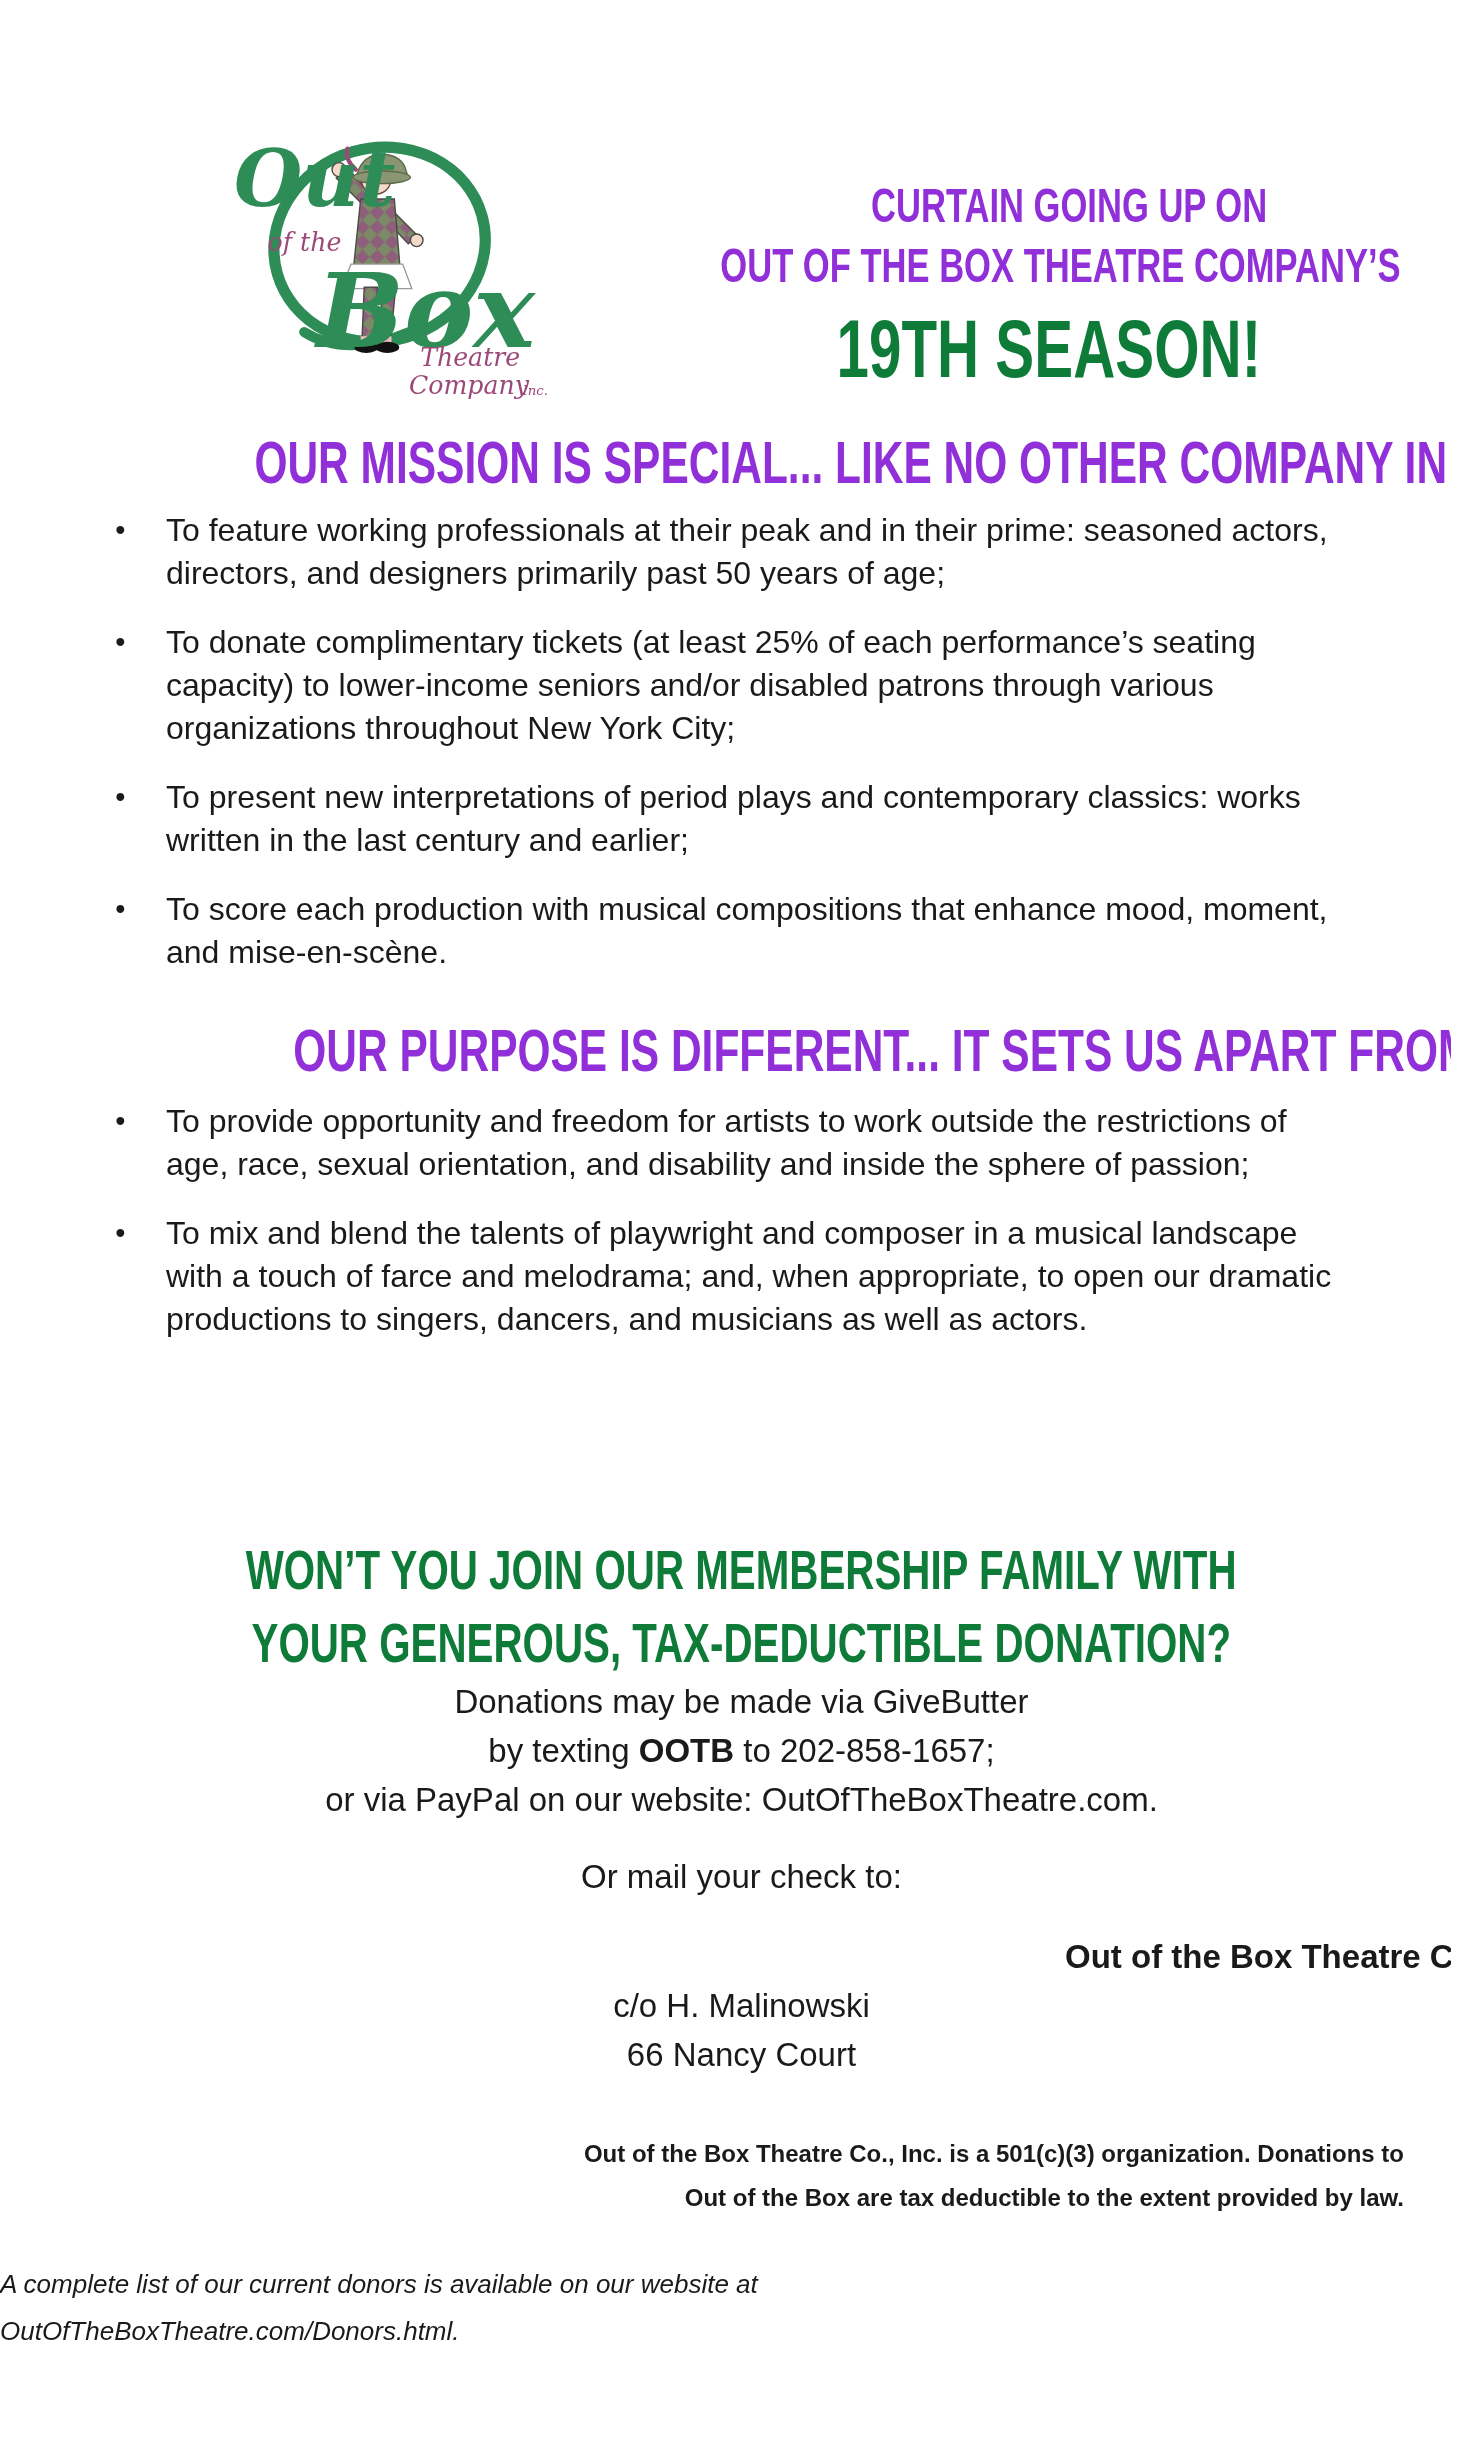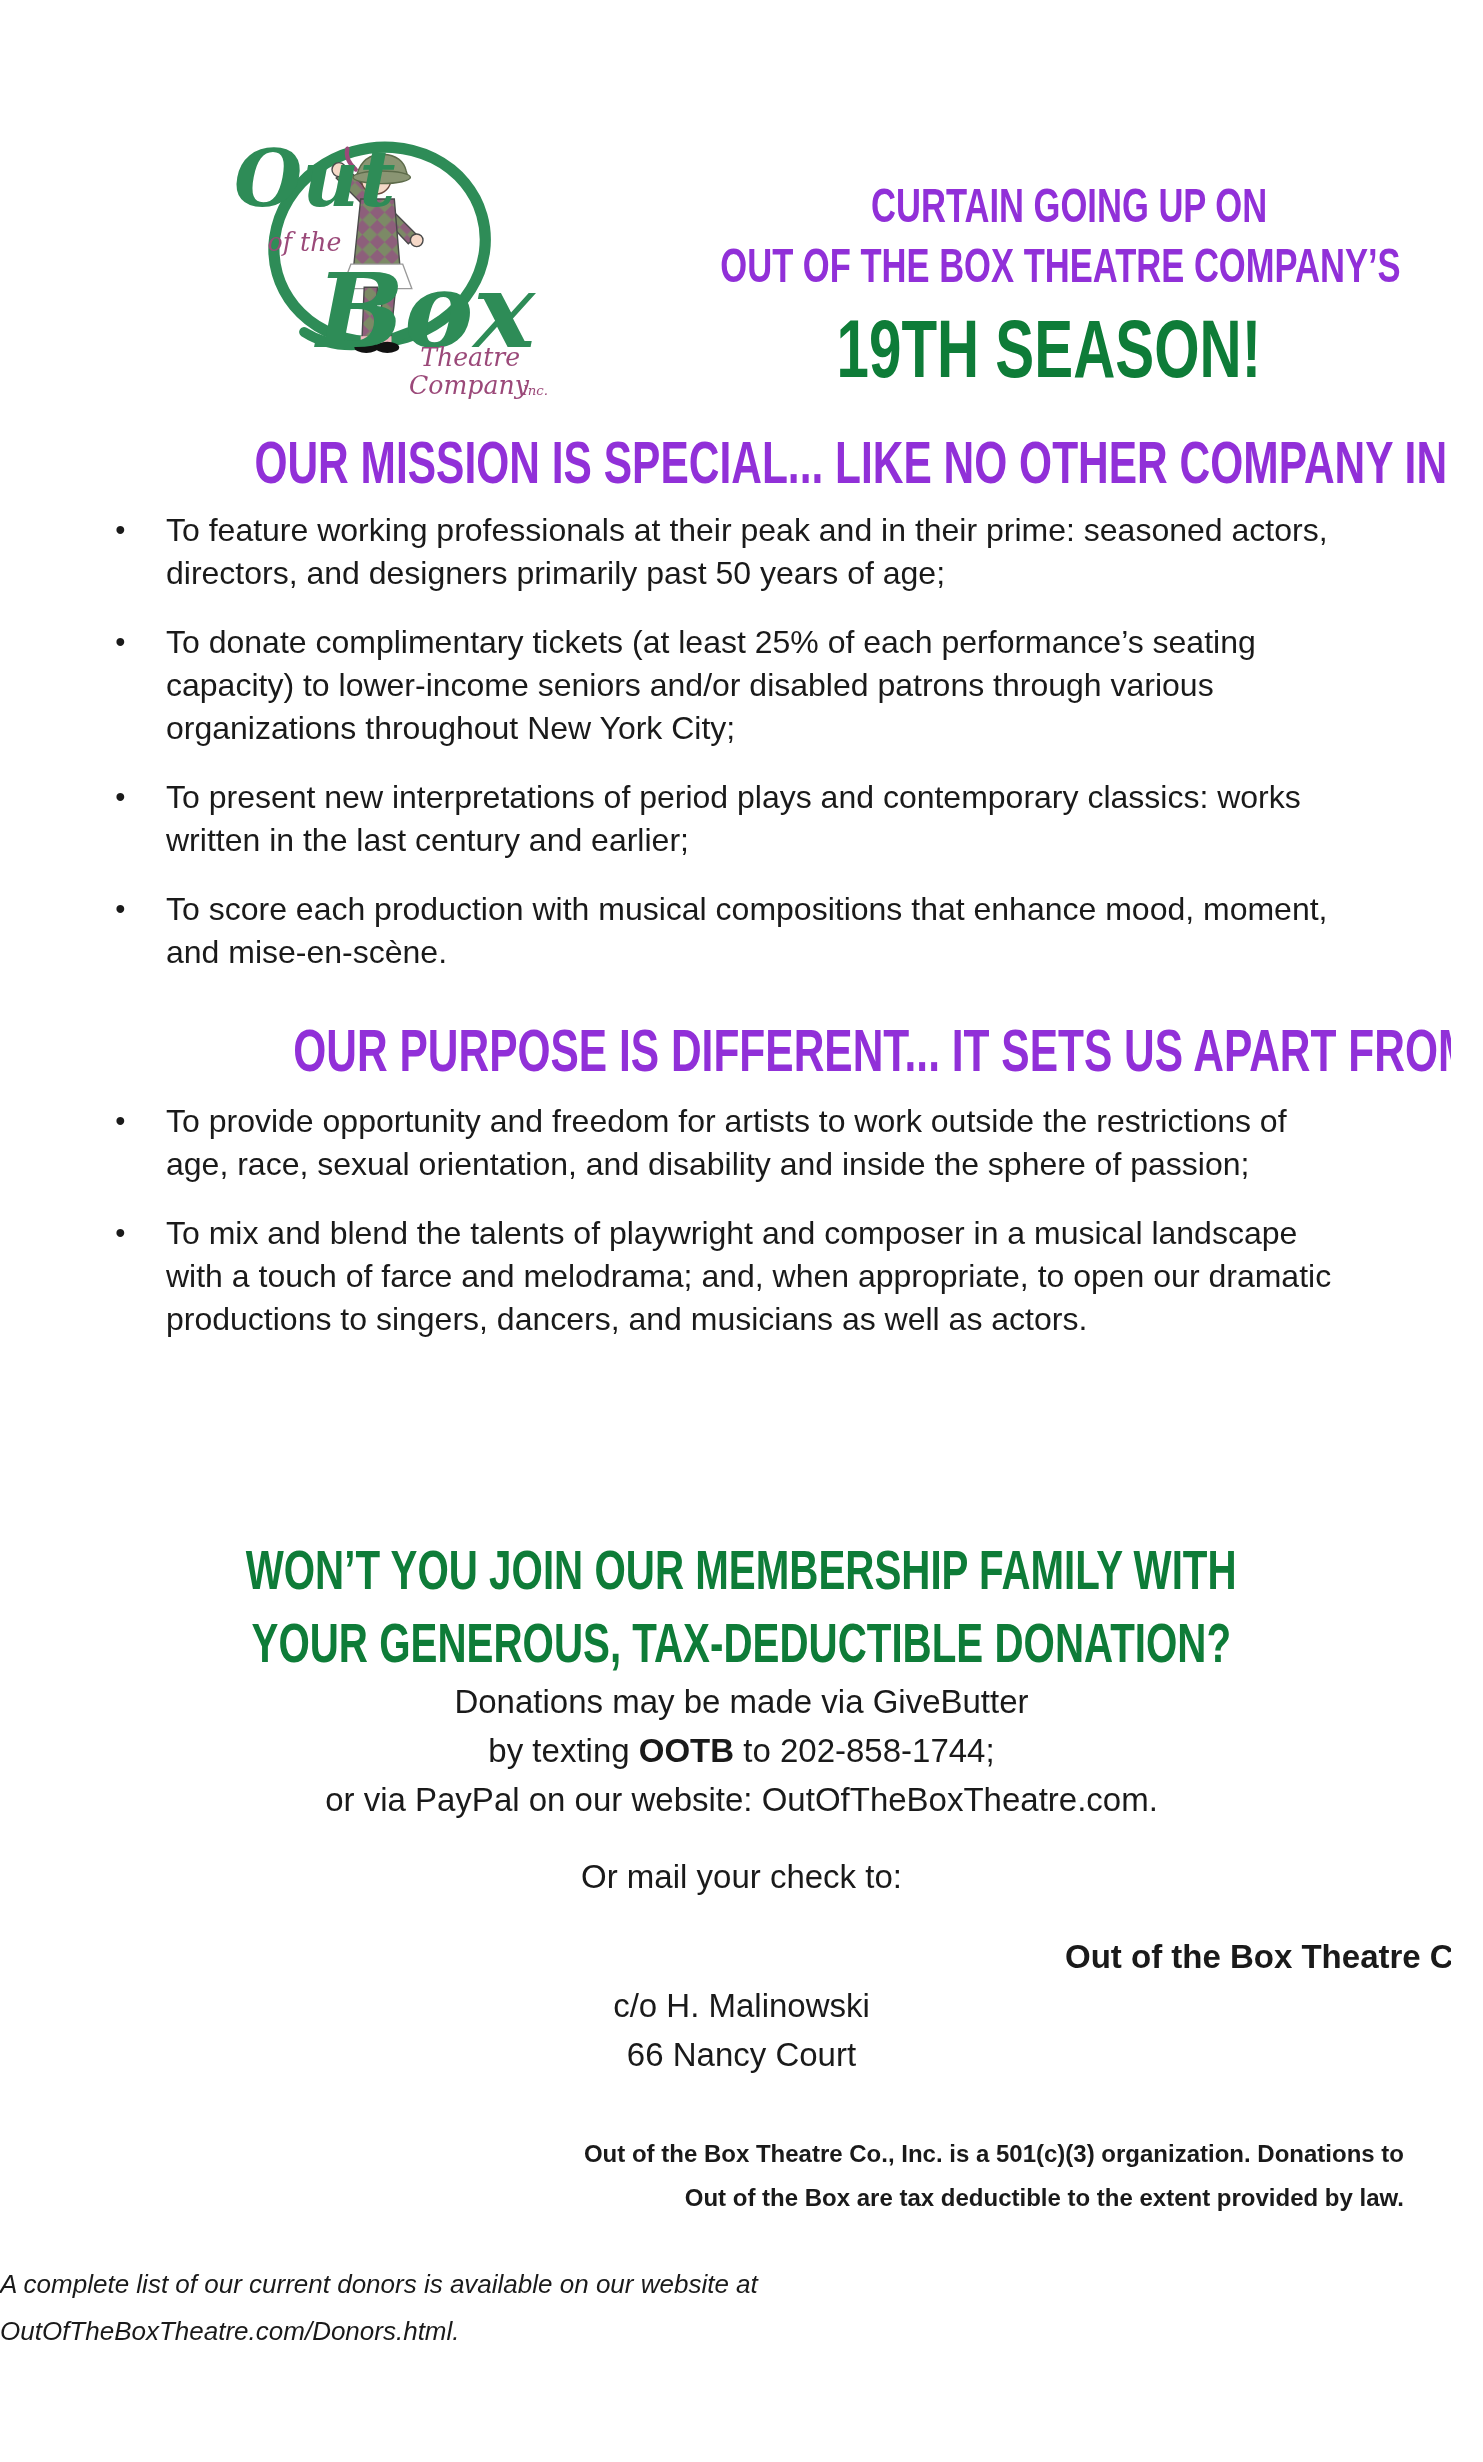--- a/index.html
+++ b/index.html
@@ -216,21 +216,21 @@
       </li>
   </ul>
 
   <div class="sec-h green member-h">
     <div><span class="cond">WON’T YOU JOIN OUR MEMBERSHIP FAMILY WITH</span></div>
     <div><span class="cond">YOUR GENEROUS, TAX-DEDUCTIBLE DONATION?</span></div>
   </div>
 
   <div class="center-block donate">
     <div>Donations may be made via GiveButter</div>
-    <div><span>by texting </span><span class="bold">OOTB</span><span> to 202-858-1744;</span></div>
+    <div><span>by texting </span><span class="bold">OOTB</span><span> to 202-858-1657;</span></div>
     <div>or via PayPal on our website: OutOfTheBoxTheatre.com.</div>
   </div>
 
   <div class="center-block mail-intro">Or mail your check to:</div>
 
   <div class="center-block address">
     <div class="first">Out of the Box Theatre Co.</div>
     <div>c/o H. Malinowski</div>
     <div>66 Nancy Court</div>
   </div>

